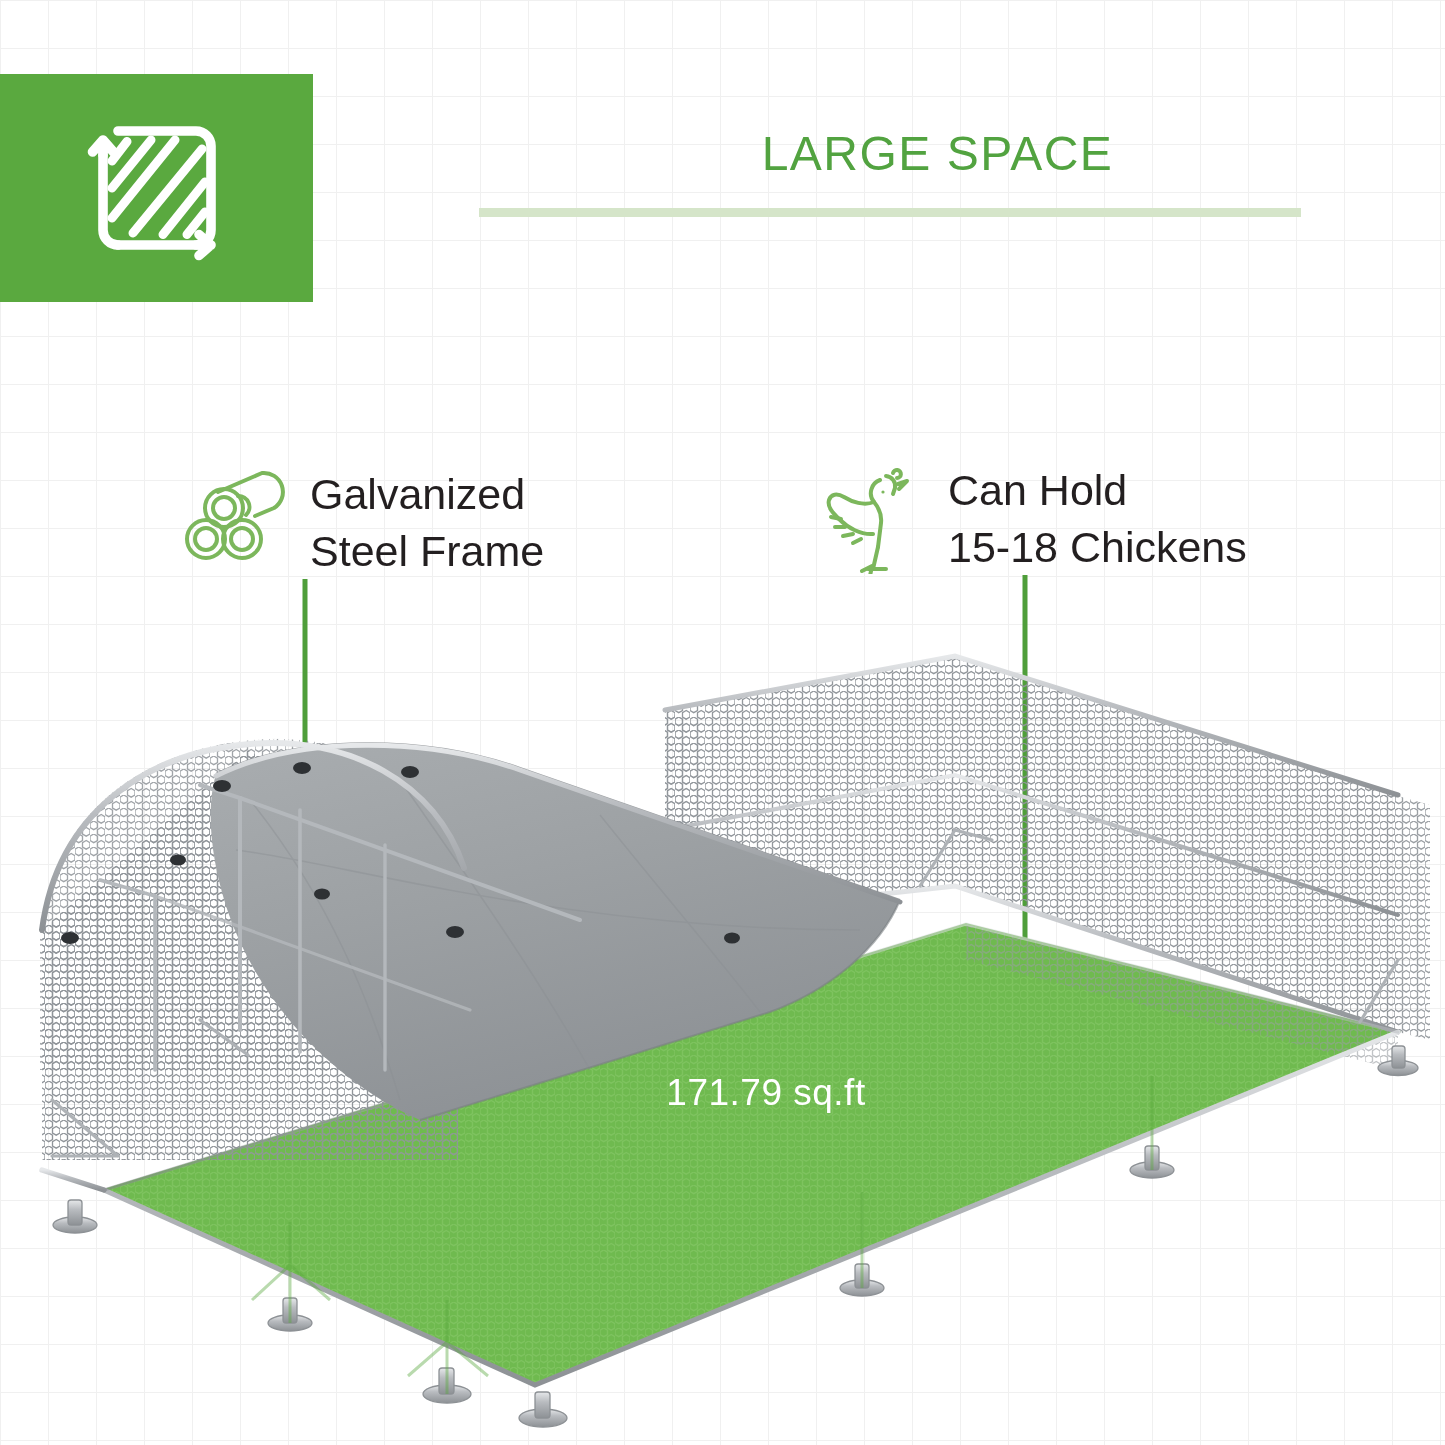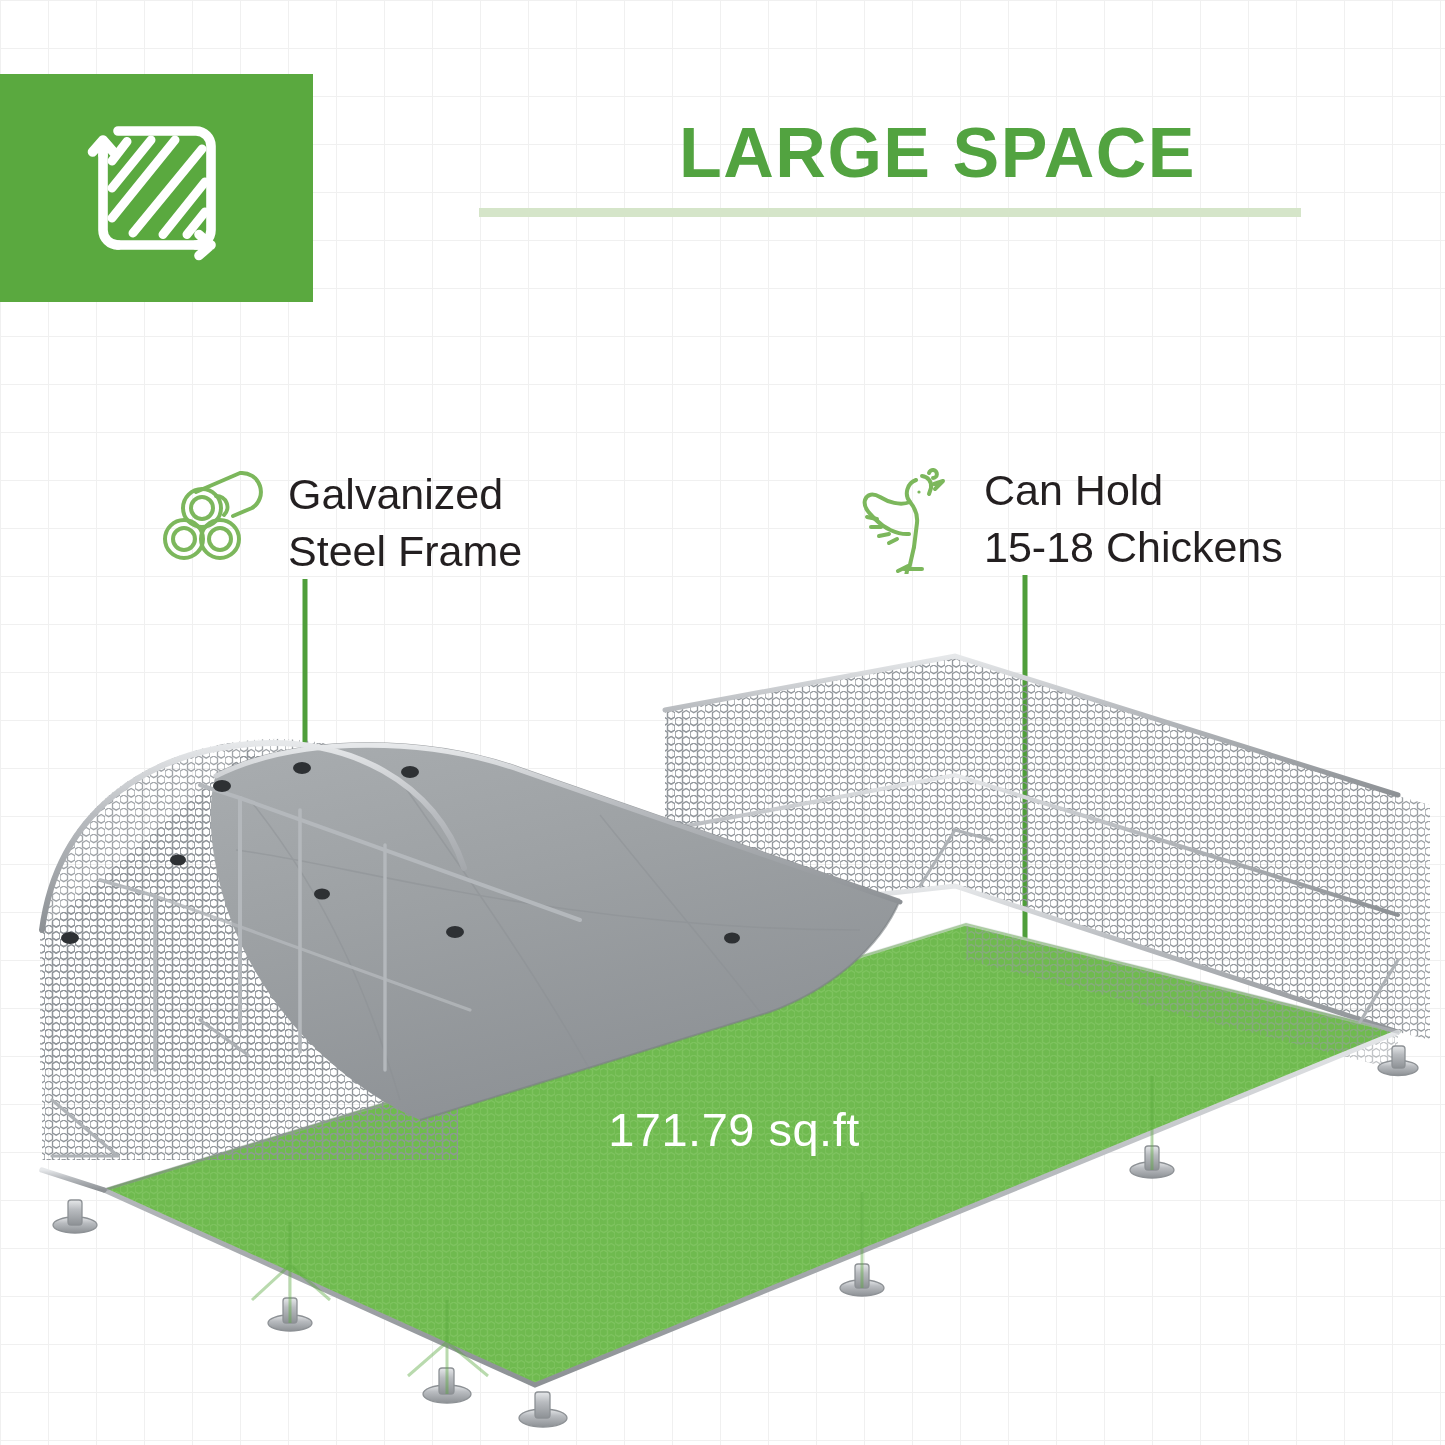--- a/index.html
+++ b/index.html
@@ -20,61 +20,61 @@
   
   #badge{
     position:absolute;left:0;top:74px;width:313px;height:228px;
     background:#5aa93f;display:flex;align-items:center;justify-content:center;
   }
   #badge svg{width:150px;height:150px;display:block;}
 
   #title{
     position:absolute;left:430px;top:110px;width:1015px;height:86px;
     display:flex;align-items:center;justify-content:center;
-    color:#52a340;font-size:70px;font-weight:bold;letter-spacing:1.5px;
+    color:#52a340;font-size:48px;font-weight:normal;letter-spacing:1.5px;
     white-space:nowrap;
   }
   #rule{
     position:absolute;left:479px;top:208px;width:822px;height:9px;
     background:#d5e5c9;
   }
   #subtitle{
     position:absolute;left:360px;top:228px;width:1085px;height:70px;
     display:flex;align-items:center;justify-content:center;
     color:#231f20;font-size:45px;font-weight:300;white-space:nowrap;
   }
 
   
   .callout{position:absolute;display:flex;align-items:flex-start;}
   .callout .co-icon{flex:0 0 auto;}
   .callout .co-icon svg{display:block;}
   .callout .co-text{
     color:#231f20;font-size:43px;font-weight:300;line-height:1.32;
     white-space:pre-line;
   }
-  #callout-frame{left:156px;top:466px;justify-content:flex-end;}
+  #callout-frame{left:178px;top:466px;justify-content:flex-end;}
   #callout-frame .co-icon{width:110px;height:100px;margin-right:22px;}
-  #callout-chickens{left:846px;top:462px;}
+  #callout-chickens{left:810px;top:462px;}
   #callout-chickens .co-icon{width:112px;height:112px;margin-right:26px;}
 
   
   .leader{position:absolute;}
   #leader-frame{left:300px;top:579px;width:145px;height:360px;}
   #leader-chickens{left:1020px;top:575px;width:145px;height:530px;}
   .leader svg{display:block;overflow:visible;}
 
   
   #product{position:absolute;left:0;top:600px;width:1445px;height:845px;}
   #product svg{display:block;}
 
   #area-label{
-    position:absolute;left:604px;top:1063px;width:260px;height:60px;
+    position:absolute;left:636px;top:1063px;width:260px;height:60px;
     display:flex;align-items:center;justify-content:center;
-    color:#ffffff;font-size:47px;font-weight:400;white-space:nowrap;
-    letter-spacing:.5px;pointer-events:none;margin-top:36px;
+    color:#ffffff;font-size:37px;font-weight:400;white-space:nowrap;
+    letter-spacing:.5px;pointer-events:none;
   }
 </style>
 </head>
 <body>
 
 <div id="stage">
 
   <div id="badge">
     <span>
       <svg viewBox="0 0 100 100" fill="none" stroke="#ffffff" stroke-width="6.4" stroke-linecap="round" stroke-linejoin="round">

